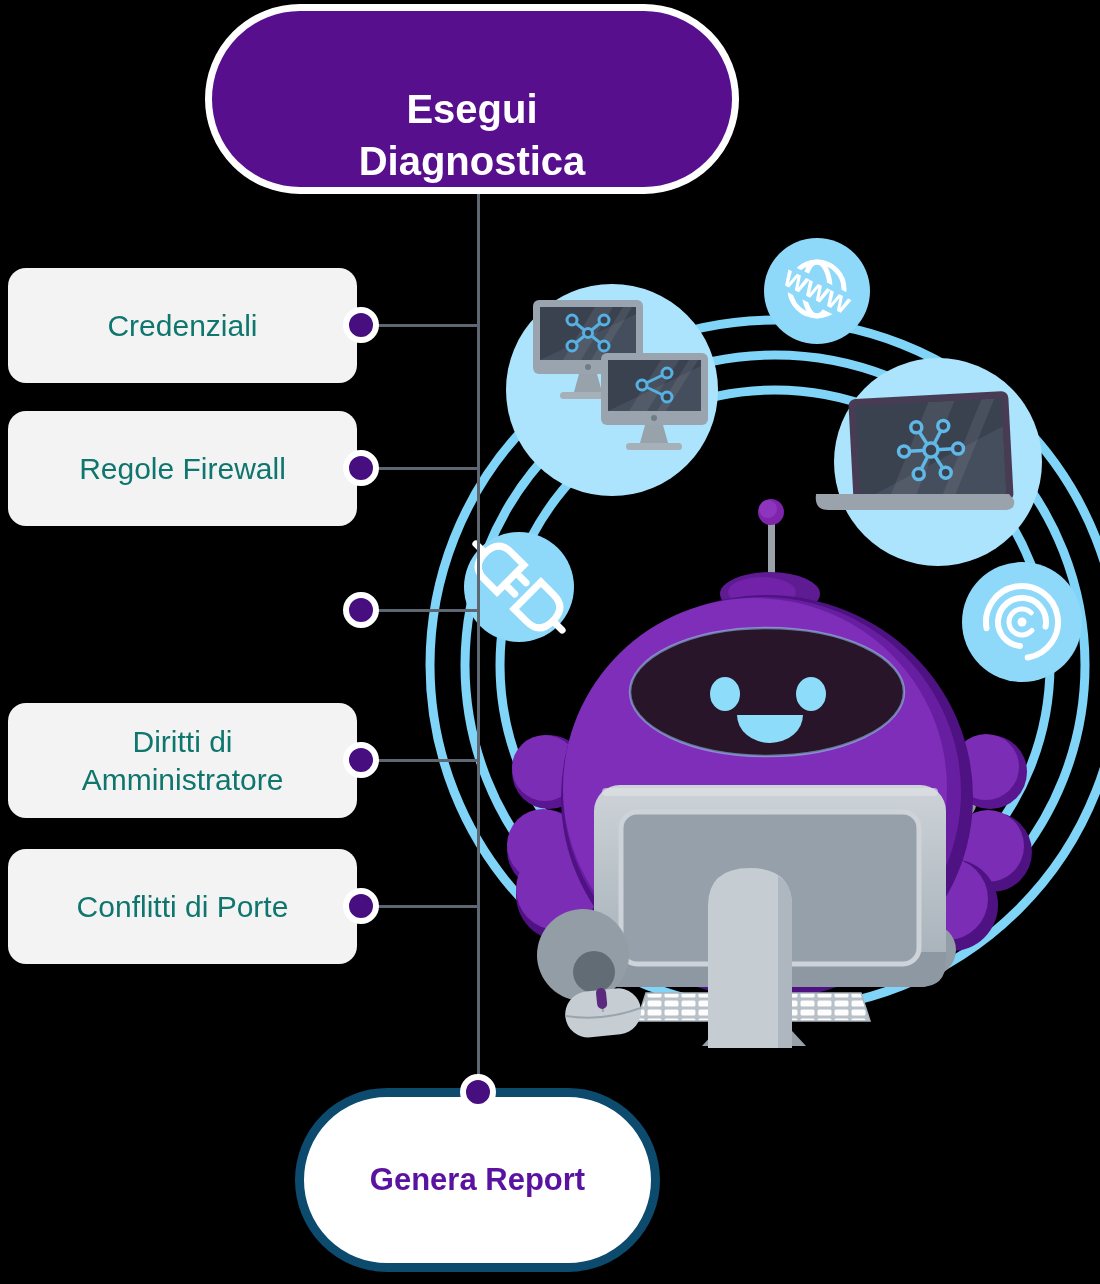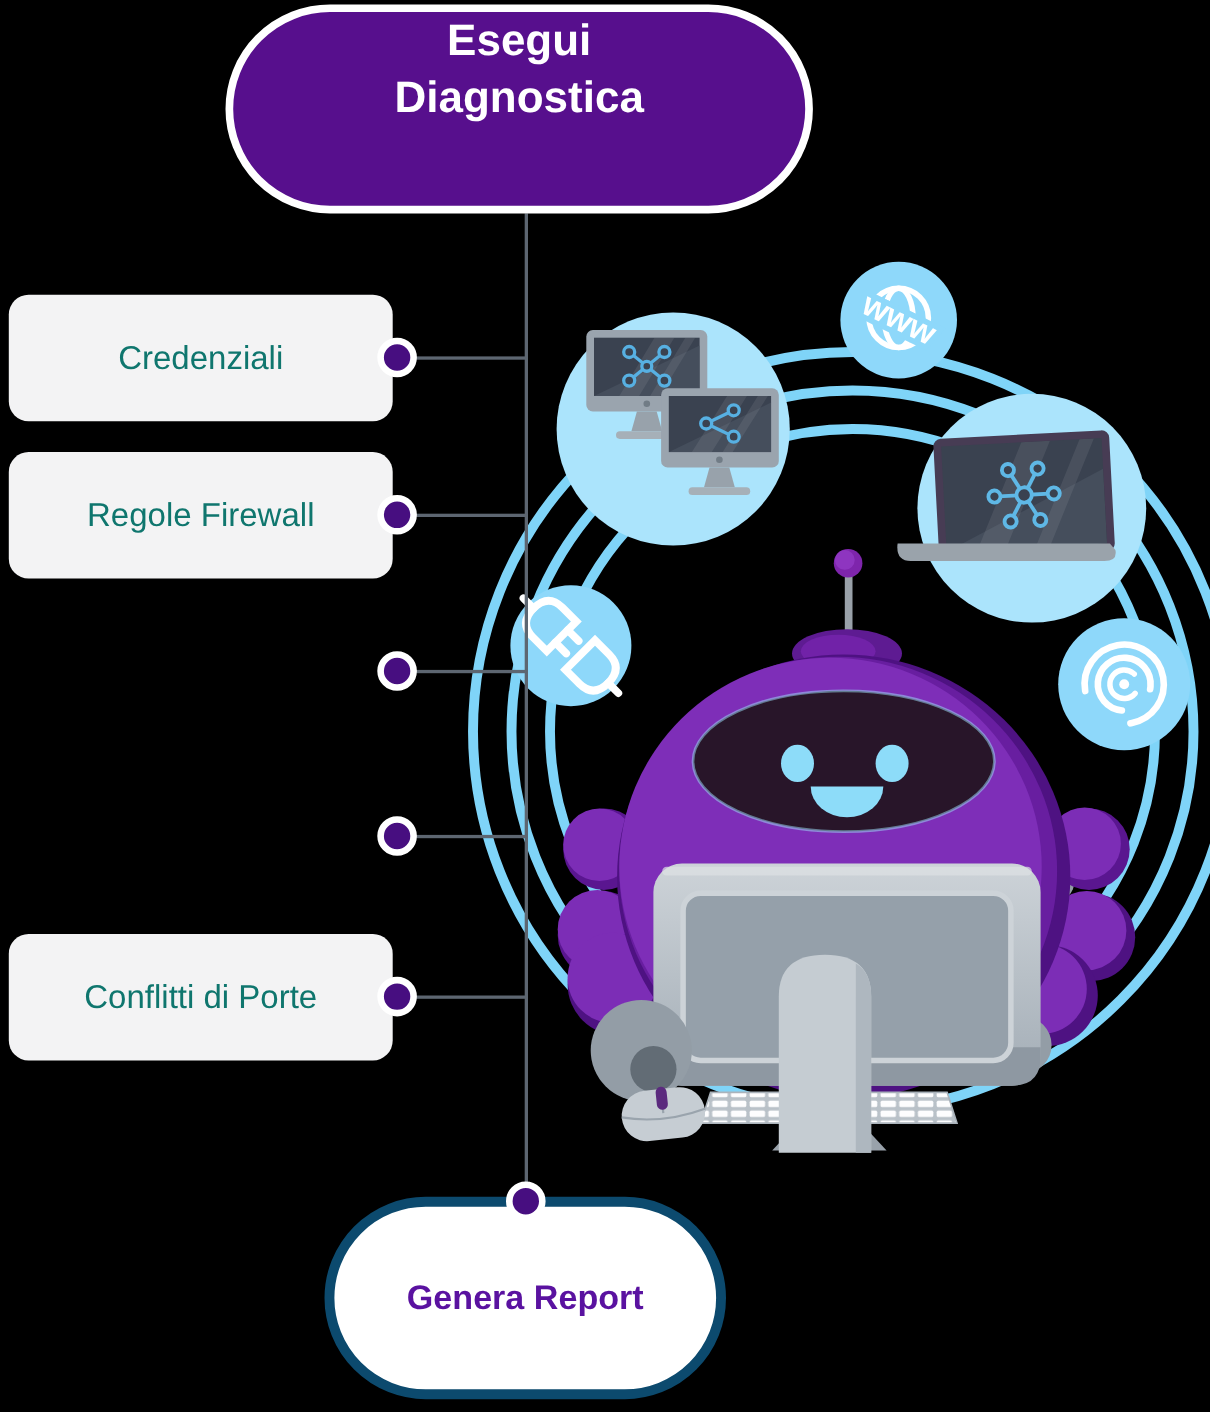--- a/index.html
+++ b/index.html
@@ -6,21 +6,21 @@
   .canvas{
     position:relative;width:1100px;height:1284px;background:#000;overflow:hidden;
     font-family:"Liberation Sans", sans-serif;
   }
   .illus{position:absolute;left:0;top:0;z-index:0;}
   .vline{position:absolute;left:477px;top:194px;width:3px;height:900px;background:#5d6671;z-index:1;}
   .hline{position:absolute;left:361px;width:118px;height:3px;background:#5d6671;z-index:1;}
   .node-start{
     position:absolute;left:205px;top:4px;width:534px;height:190px;box-sizing:border-box;
     background:#570f8d;border:7px solid #fff;border-radius:96px;
-    display:flex;align-items:flex-start;justify-content:center;text-align:center;
+    display:flex;align-items:flex-end;justify-content:center;text-align:center;
     color:#fff;font-size:40px;font-weight:bold;line-height:1.3;white-space:pre-line;z-index:2;
   }
   .check{
     position:absolute;left:8px;width:349px;height:115px;background:#f3f3f4;border-radius:18px;
     display:flex;align-items:center;justify-content:center;text-align:center;
     color:#0f766e;font-size:30px;line-height:1.25;white-space:pre-line;z-index:2;
   }
   .c0{top:268px}.c1{top:411px}.c2{top:553px}.c3{top:703px}.c4{top:849px}
   .dot{
     position:absolute;width:24px;height:24px;background:#470e80;border:6px solid #fff;
@@ -254,20 +254,24 @@
     <span>Esegui
 Diagnostica</span>
   </div>
 
   <div class="check c0">
     <span>Credenziali</span>
   </div>
   <div class="check c1">
     <span>Regole Firewall</span>
   </div>
+  <div class="check c3">
+    <span>Diritti di
+Amministratore</span>
+  </div>
   <div class="check c4">
     <span>Conflitti di Porte</span>
   </div>
 
   <div class="dot" style="left:343px;top:307px"></div>
   <div class="dot" style="left:343px;top:450px"></div>
   <div class="dot" style="left:343px;top:592px"></div>
   <div class="dot" style="left:343px;top:742px"></div>
   <div class="dot" style="left:343px;top:888px"></div>
   <div class="dot" style="left:460px;top:1074px"></div>

